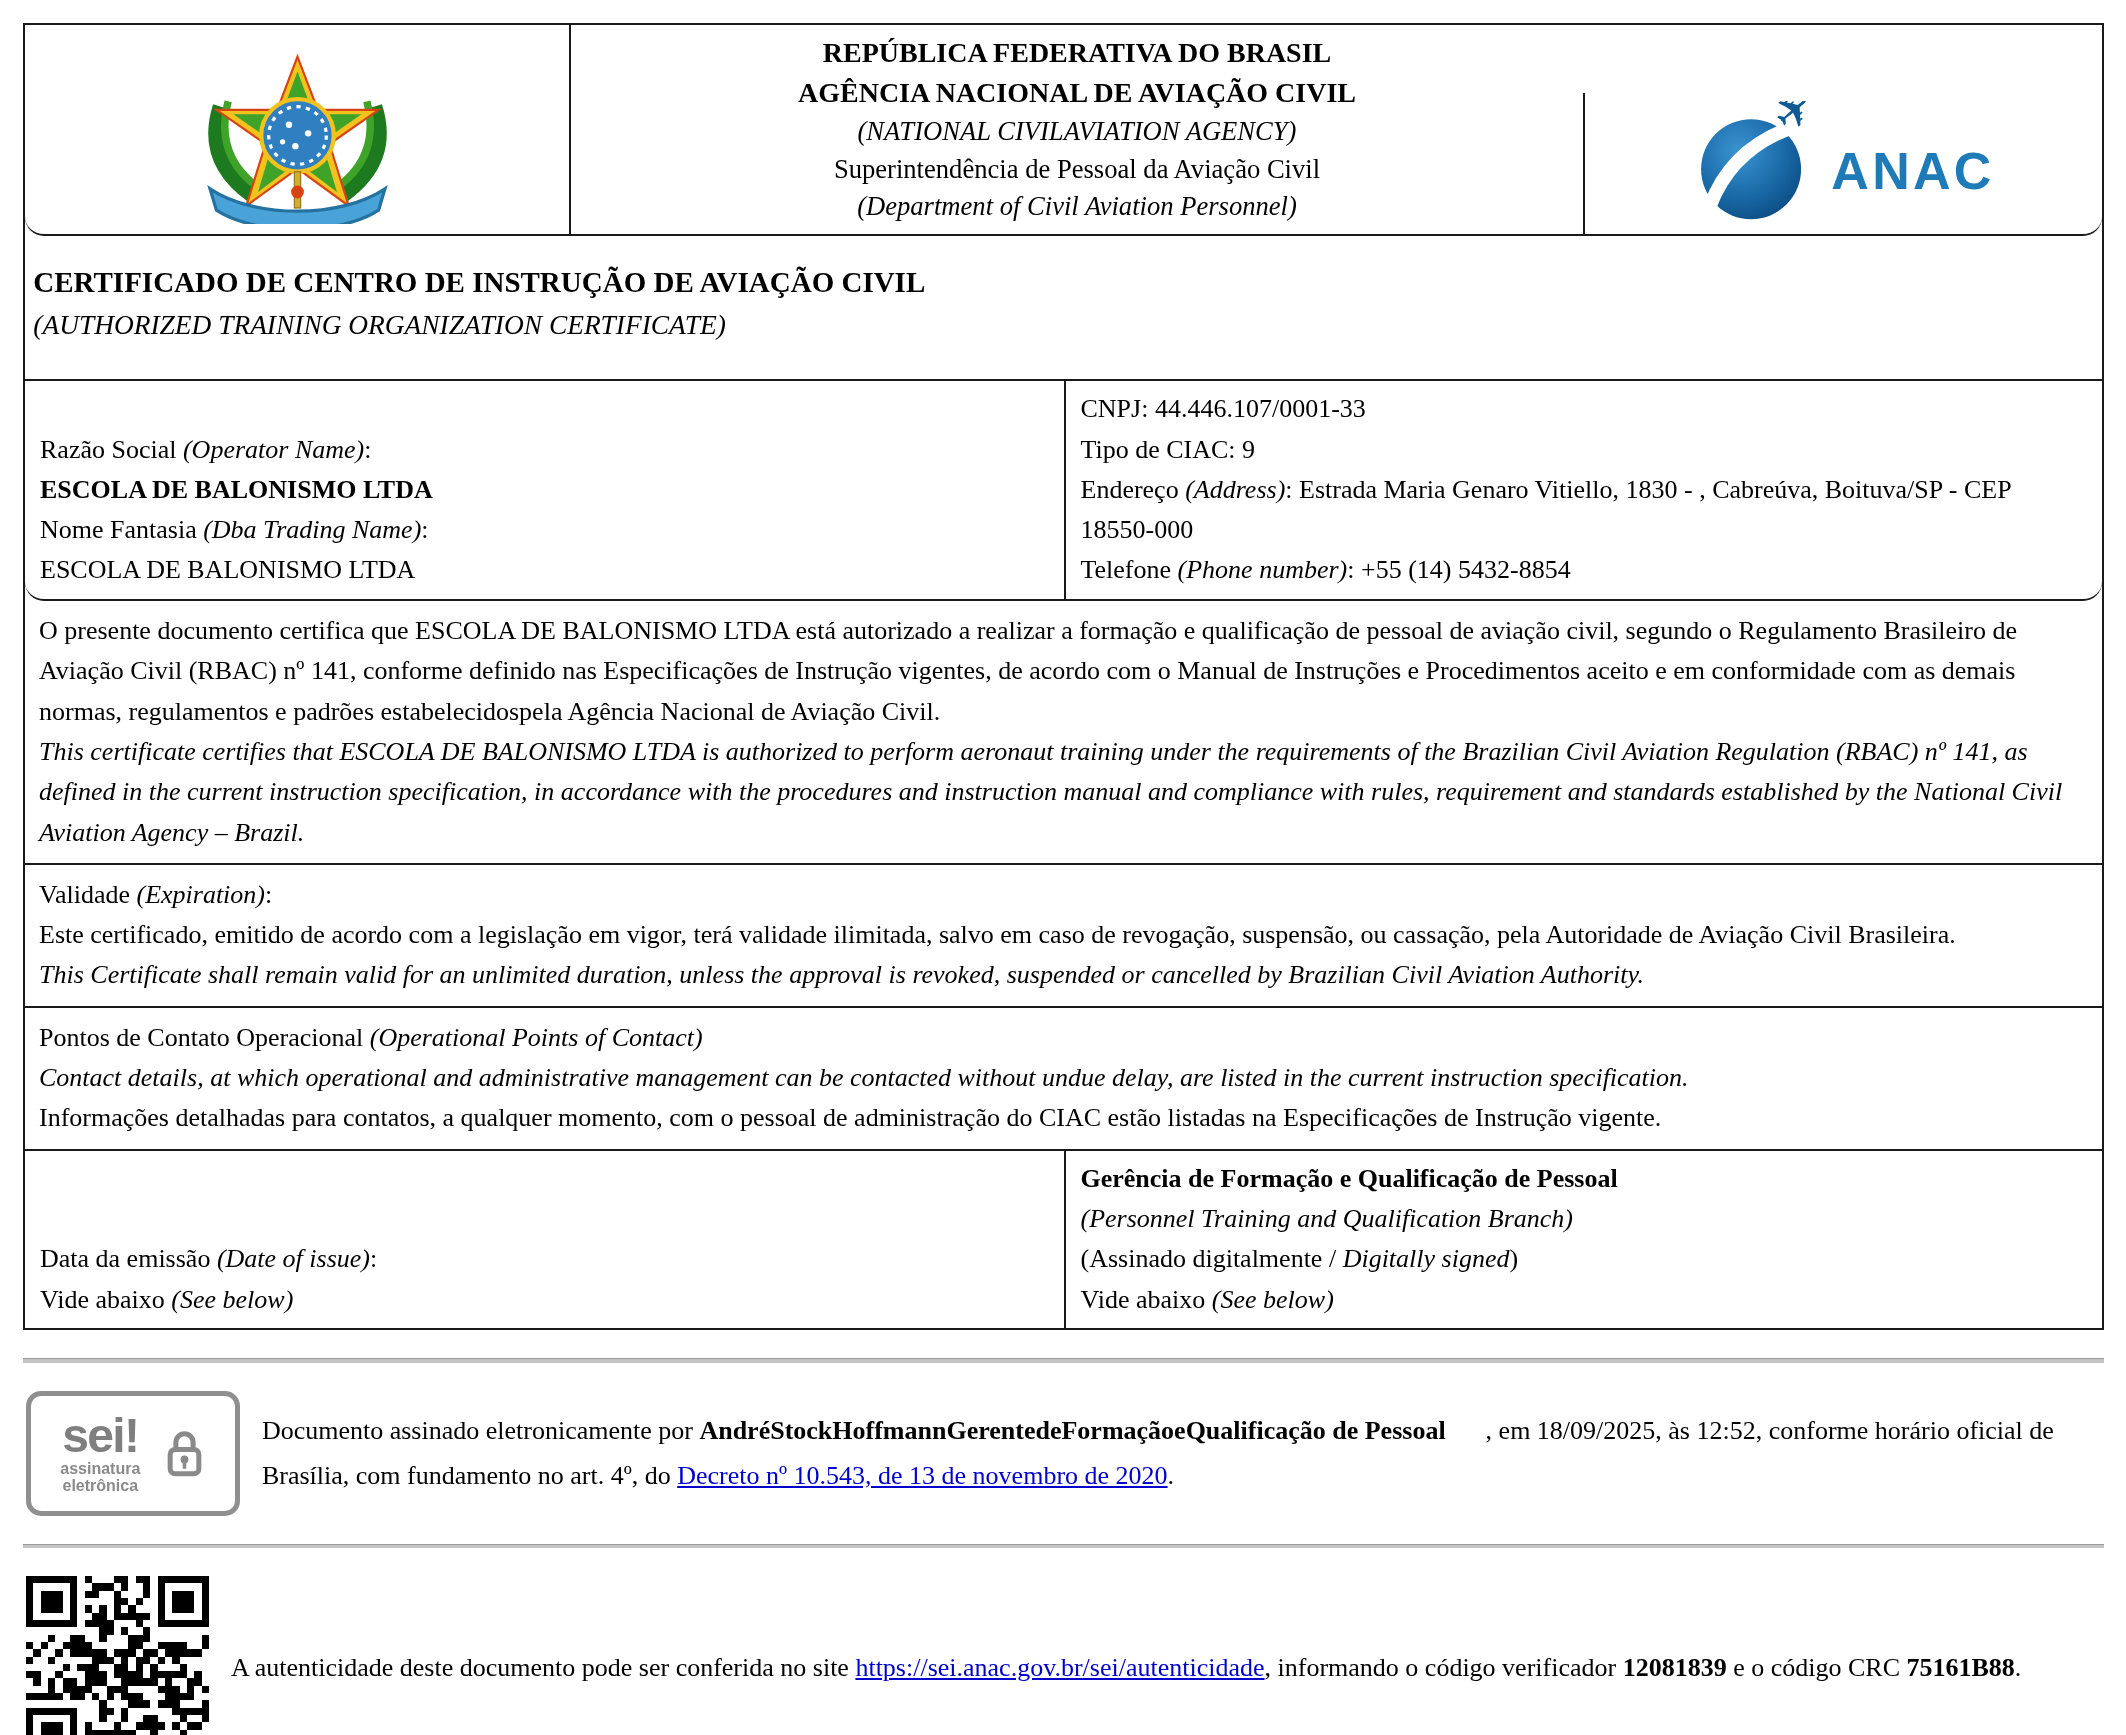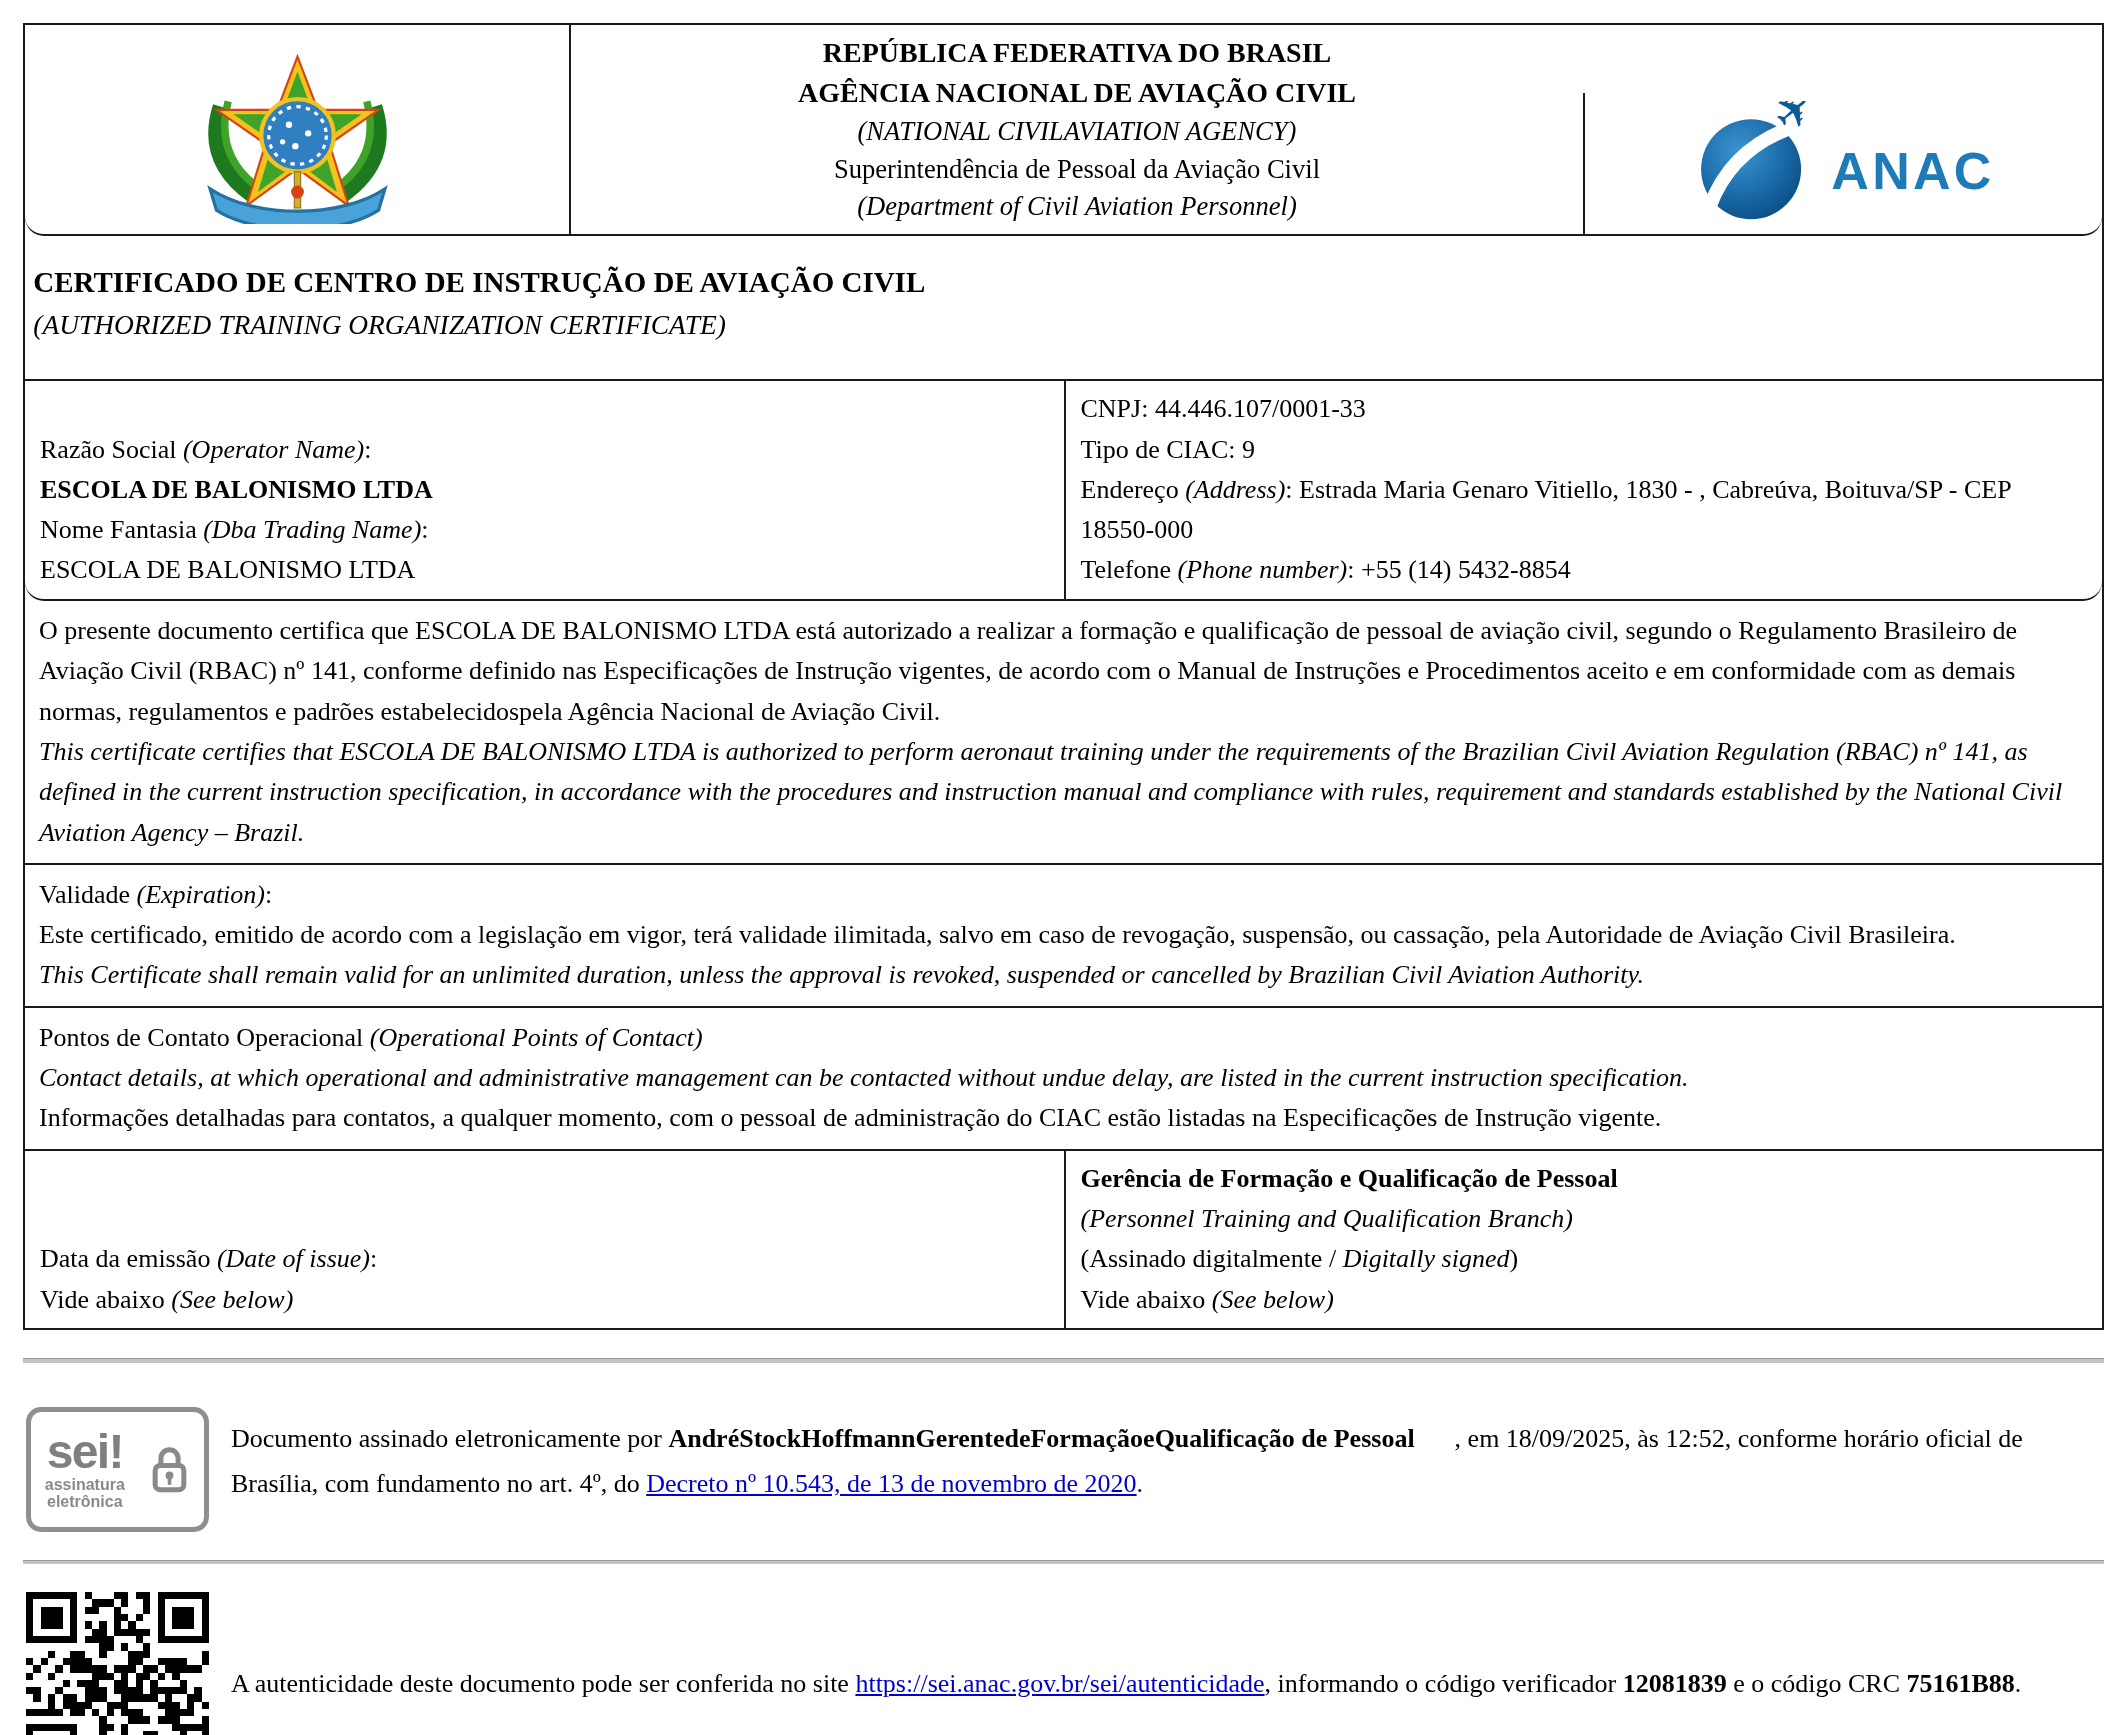--- a/index.html
+++ b/index.html
@@ -40,22 +40,22 @@
   .gap{margin-right:40px;}
 
   a.link, .link{color:#0000cc;text-decoration:underline;cursor:pointer;}
 
   
   .hr{height:3.3px;background:#c4c4c4;border-top:1.7px solid #9a9a9a;margin:28px 0;}
   .sig-section,.qr-section{display:flex;align-items:center;gap:21.6px;padding:0 3.3px;}
   .sig-text,.qr-text{flex:1;line-height:1.75;}
 
   
-  .sei-box{width:183px;height:125px;border:5px solid #8f8f8f;border-radius:15px;box-sizing:border-box;
-           display:flex;align-items:center;justify-content:center;gap:23px;flex-shrink:0;background:#fff;margin-top:16px;}
+  .sei-box{width:214px;height:125px;border:5px solid #8f8f8f;border-radius:15px;box-sizing:border-box;
+           display:flex;align-items:center;justify-content:center;gap:23px;flex-shrink:0;background:#fff;}
   .sei-col{display:flex;flex-direction:column;align-items:center;line-height:1;}
   .sei-word{font-family:"Liberation Sans",sans-serif;font-weight:bold;font-size:48px;color:#7f7f7f;letter-spacing:-1.7px;}
   .sei-sub{font-family:"Liberation Sans",sans-serif;font-weight:bold;font-size:16px;color:#8a8a8a;line-height:1.1;}
 
   .qr-wrap{width:183px;height:183px;flex-shrink:0;}
 </style>
 </head>
 <body>
 
 <div class="page">

